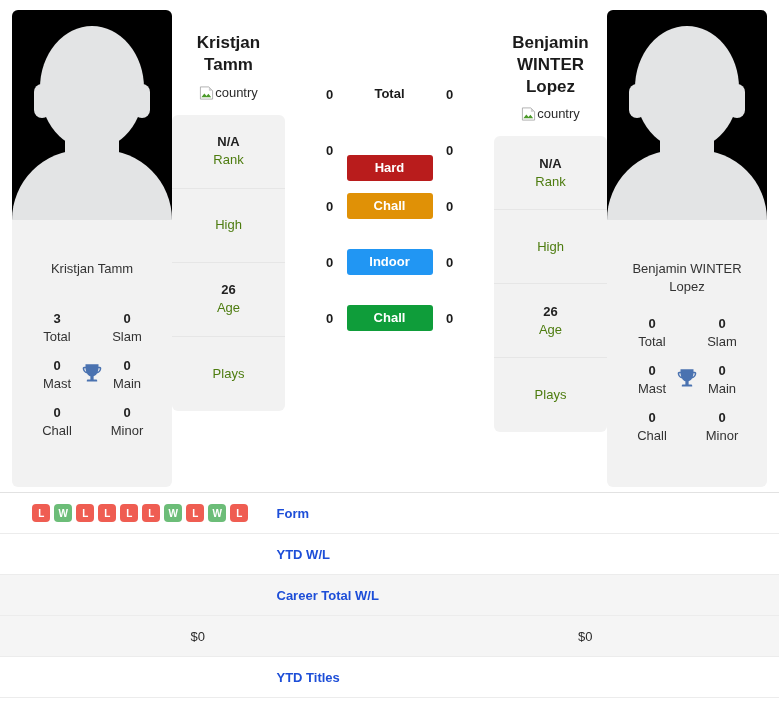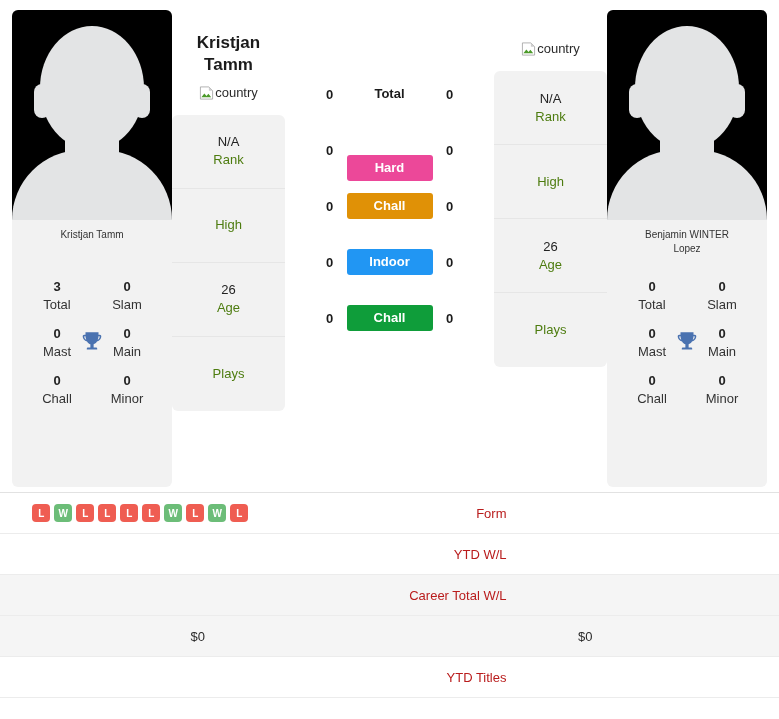--- a/index.html
+++ b/index.html
@@ -67,25 +67,26 @@
   .silhouette-body {
     position: absolute;
     width: 160px; height: 70px;
     left: 50%; bottom: 0;
     transform: translateX(-50%);
     background: #e3e4e5;
     border-radius: 80px 80px 0 0;
   }
   .photo-name {
     text-align: center;
-    font-size: 10px;
+    font-size: 13px;
     color: #333;
     padding: 8px 6px 8px 6px;
     line-height: 1.35;
     min-height: 46px;
+    margin-top: 32px;
   }
   .titles-grid {
     display: grid;
     grid-template-columns: 1fr 1fr;
     row-gap: 4px;
     padding: 6px 10px 10px 10px;
     position: relative;
     flex: 1;
     align-content: start;
   }
@@ -138,21 +139,21 @@
   .info-row {
     height: 74px;
     border-bottom: 1px solid #e6e6e6;
     display: flex;
     flex-direction: column;
     align-items: center;
     justify-content: center;
     text-align: center;
   }
   .info-row:last-child { border-bottom: none; }
-  .info-row .iv { font-size: 13px; font-weight: normal; color: #222; line-height: 1.35; }
+  .info-row .iv { font-size: 13px; font-weight: bold; color: #222; line-height: 1.35; }
   .info-row .il { font-size: 13px; color: #4d7c0f; line-height: 1.35; }
 
   
   .surfaces {
     flex: 1;
     padding-top: 56px;
     display: flex;
     flex-direction: column;
     align-items: center;
   }
@@ -201,24 +202,24 @@
     flex: 1 1 0;
     display: flex;
     align-items: center;
     font-size: 13px;
     color: #2b2b2b;
   }
   .cmp-left { justify-content: center; padding-left: 4px; }
   .cmp-right { justify-content: center; }
   .cmp-mid {
     flex: 0 0 230px;
-    text-align: right;
-    font-size: 13px;
-    font-weight: normal;
-    color: #b91c1c;
+    text-align: left;
+    font-size: 13px;
+    font-weight: bold;
+    color: #1d4ed8;
   }
   .form-list { display: flex; gap: 4px; }
   .form-badge {
     width: 18px; height: 18px;
     border-radius: 4px;
     font-size: 10px;
     font-weight: bold;
     color: #ffffff;
     display: flex;
     align-items: center;
@@ -308,41 +309,45 @@
     </div>
 
     <div class="surfaces">
       <div class="surf-row">
         <div class="surf-val">0</div>
         <div class="surf-badge plain">Total</div>
         <div class="surf-val">0</div>
       </div>
       <div class="surf-row">
         <div class="surf-val">0</div>
-        <div class="surf-badge" id="badge-hard" style="background: #ec4899; margin-top: 36px;">Hard</div>
+        <div class="surf-badge" id="badge-hard" style="background: #b91c1c; margin-top: 36px;">Hard</div>
         <div class="surf-val">0</div>
       </div>
       <div class="surf-row">
         <div class="surf-val">0</div>
         <div class="surf-badge" id="badge-clay" style="background: rgb(224, 145, 6);">Chall</div>
         <div class="surf-val">0</div>
       </div>
       <div class="surf-row">
         <div class="surf-val">0</div>
         <div class="surf-badge" id="badge-indoor" style="background: rgb(33, 150, 243);">Indoor</div>
         <div class="surf-val">0</div>
       </div>
       <div class="surf-row">
         <div class="surf-val">0</div>
         <div class="surf-badge" id="badge-grass" style="background: rgb(15, 157, 58);">Chall</div>
         <div class="surf-val">0</div>
       </div>
     </div>
 
     <div class="name-col">
+      <div class="pname">
+        <span>Benjamin</span><br>
+        <span>WINTER Lopez</span>
+      </div>
       <div class="country-img">
         <svg class="broken-img" viewBox="0 0 16 16">
           <path fill="#ffffff" stroke="#9a9a9a" stroke-width="0.8" d="M1.5 1.5h9l4 4v9h-13z"></path>
           <path fill="#4c9a2a" d="M2.5 12.5l3.2-4 2.3 2.6 2-2.2 3 3.6z"></path>
           <path fill="#cfcfcf" d="M10.5 1.6v4h4z"></path>
         </svg>
         <span>country</span>
       </div>
       <div class="info-box">
         <div class="info-row">

